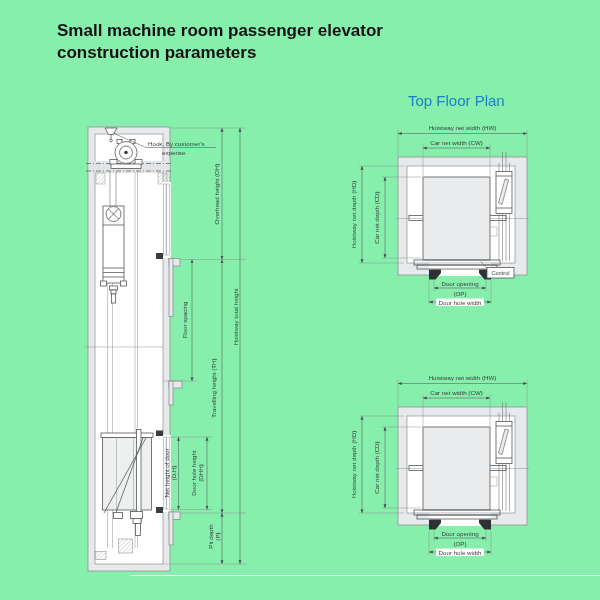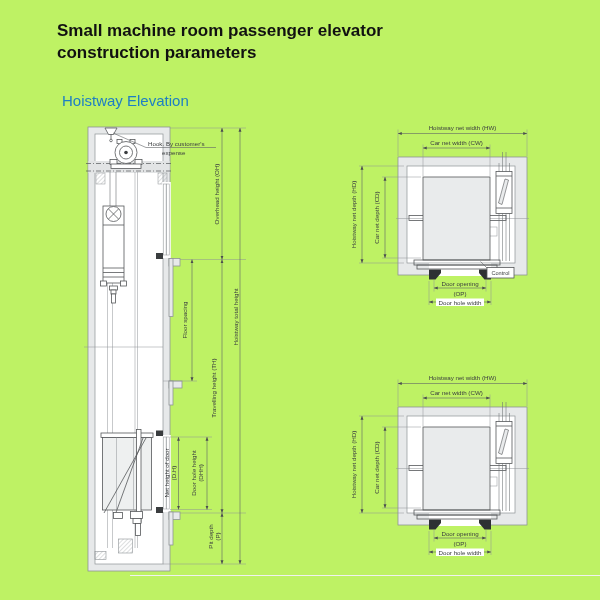--- a/index.html
+++ b/index.html
@@ -1,16 +1,16 @@
 <!DOCTYPE html>
 <html><head>
 <meta charset="utf-8">
 <style>
   html,body{margin:0;padding:0;background:#fff;}
-  .canvas{position:relative;width:600px;height:600px;background:#bef264;overflow:hidden;
+  .canvas{position:relative;width:600px;height:600px;background:#86efac;overflow:hidden;
           font-family:"Liberation Sans",sans-serif;}
   .page-title{position:absolute;left:57px;top:20px;width:380px;font-size:17px;line-height:22px;
               font-weight:bold;color:#111;}
   .section-heading{position:absolute;font-size:15px;color:#1d7ec5;font-weight:400;white-space:nowrap;}
   #h-elev{left:62px;top:92px;}
   #h-tfp{left:408px;top:92px;}
   #h-hwp{left:419px;top:336px;}
   svg{position:absolute;overflow:visible;}
   svg text{font-family:"Liberation Sans",sans-serif;fill:#3a3d3f;}
   .sm{font-size:6.2px;}
@@ -22,21 +22,21 @@
   .dim{stroke:#606366;stroke-width:0.6;fill:none;}
   .ext{stroke:#8e9396;stroke-width:0.5;fill:none;}
   .divider{position:absolute;left:130px;top:575px;width:470px;height:1px;background:#f0f1f1;}
 </style>
 </head>
 <body>
 
 <div class="canvas">
 
   <div class="page-title">Small machine room passenger elevator construction parameters</div>
-  <div class="section-heading" id="h-elev" style="color: rgb(29, 126, 197);">Hoistway Elevation</div>
+  <div class="section-heading" id="h-tfp" style="color: rgb(29, 126, 197);">Top Floor Plan</div>
   <div class="divider"></div>
 
   <svg style="left:75px;top:120px;" width="190" height="465" viewBox="75 120 190 465">
     <defs>
       <marker id="e-arr" viewBox="0 0 10 10" refX="9" refY="5" markerWidth="7" markerHeight="7" orient="auto-start-reverse">
         <path d="M0,1.5 L9,5 L0,8.5 z" fill="#4a4d4f"></path>
       </marker>
       <pattern id="e-hatch" patternUnits="userSpaceOnUse" width="3" height="3" patternTransform="rotate(45)">
         <line x1="0" y1="0" x2="0" y2="3" stroke="#9aa0a3" stroke-width="0.7"></line>
       </pattern>

